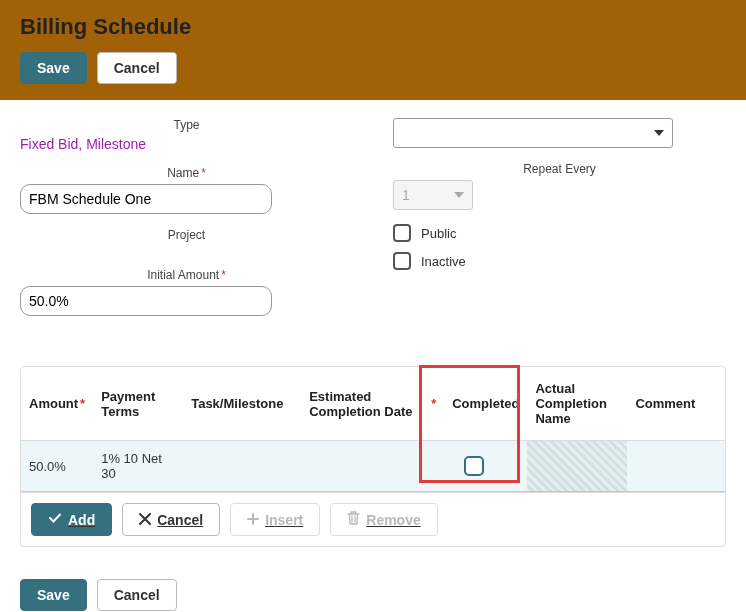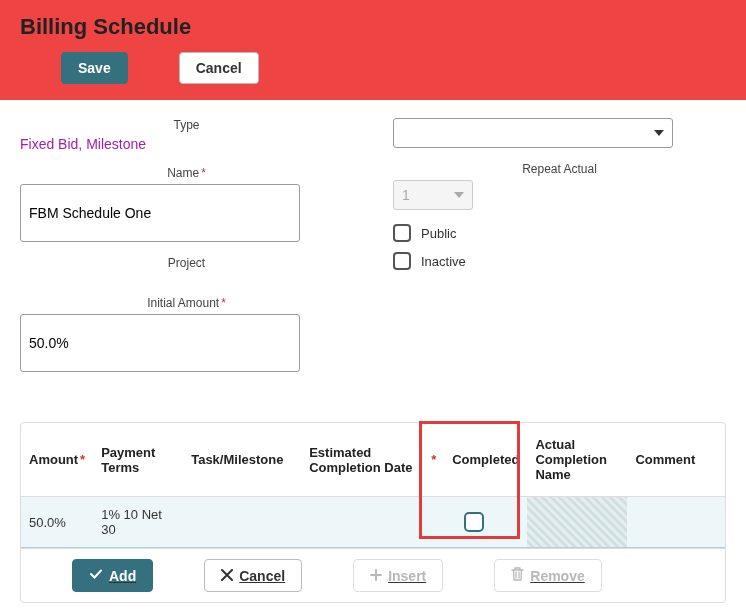--- a/index.html
+++ b/index.html
@@ -5,40 +5,39 @@
   * { box-sizing: border-box; }
   body {
     margin: 0;
     font-family: -apple-system, BlinkMacSystemFont, "Segoe UI", Arial, sans-serif;
     font-size: 13px;
     color: #333;
     background: #fff;
     width: 746px;
   }
   .header-section {
-    background: #ef4444;
+    background: #a16207;
     padding: 14px 20px 16px 20px;
   }
   .page-title {
     font-size: 22px;
     font-weight: 700;
     color: #222;
     margin: 0 0 12px 0;
   }
   .btn {
     display: inline-flex;
     align-items: center;
     padding: 7px 16px;
     border-radius: 4px;
     font-size: 14px;
     font-weight: 600;
     cursor: pointer;
     border: 1px solid transparent;
     gap: 6px;
-    margin-left: 41px;
   }
   .btn-primary {
     background: #35707e;
     color: #fff;
     border-color: #35707e;
   }
   .btn-secondary {
     background: #fff;
     color: #333;
     border: 1px solid #bbb;
@@ -60,24 +59,24 @@
   .field-label {
     display: block;
     font-size: 12px;
     color: #444;
     margin-bottom: 4px;
     text-align: center;
   }
   .req { color: #c33a2f; margin-left: 2px; }
   .field-value { font-size: 14px; color: #a21caf; }
   .text-input {
-    width: 280px;
-    padding: 20px 8px;
+    width: 252px;
+    padding: 6px 8px;
     border: 1px solid #999;
-    border-radius: 3px;
+    border-radius: 10px;
     font-size: 14px;
     background: #fff;
   }
   .select-input {
     width: 280px;
     padding: 6px 24px 6px 8px;
     border: 1px solid #999;
     border-radius: 3px;
     font-size: 14px;
     background: #fff;
@@ -208,21 +207,21 @@
     </div>
   </div>
   <div class="col">
     <div class="field">
       <div class="select-input">
         <span></span>
         <span class="select-arrow icon"></span>
       </div>
     </div>
     <div class="field">
-      <span class="field-label">Repeat Actual</span>
+      <span class="field-label">Repeat Every</span>
       <div class="select-input disabled">
         <span>1</span>
         <span class="select-arrow icon"></span>
       </div>
     </div>
     <div class="checkbox-row">
       <div class="checkbox"></div>
       <span>Public</span>
     </div>
     <div class="checkbox-row">

